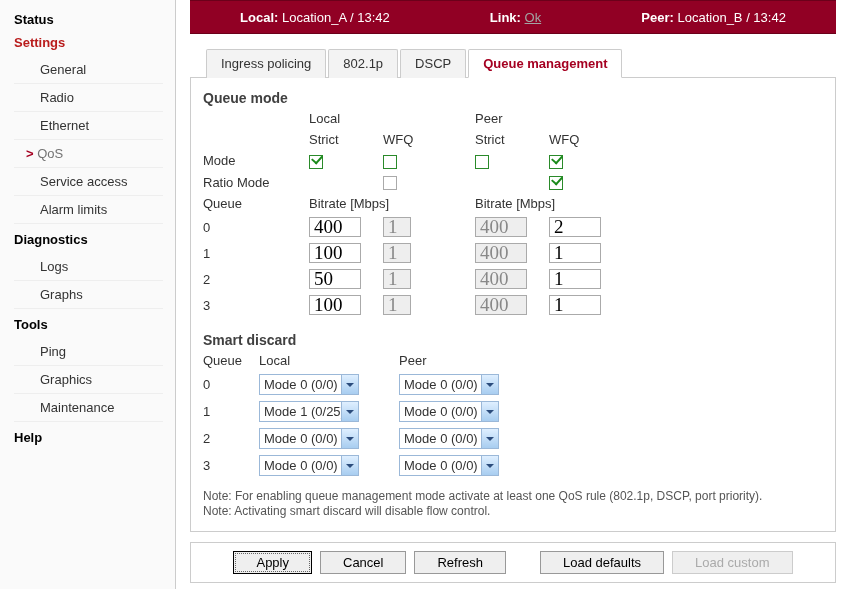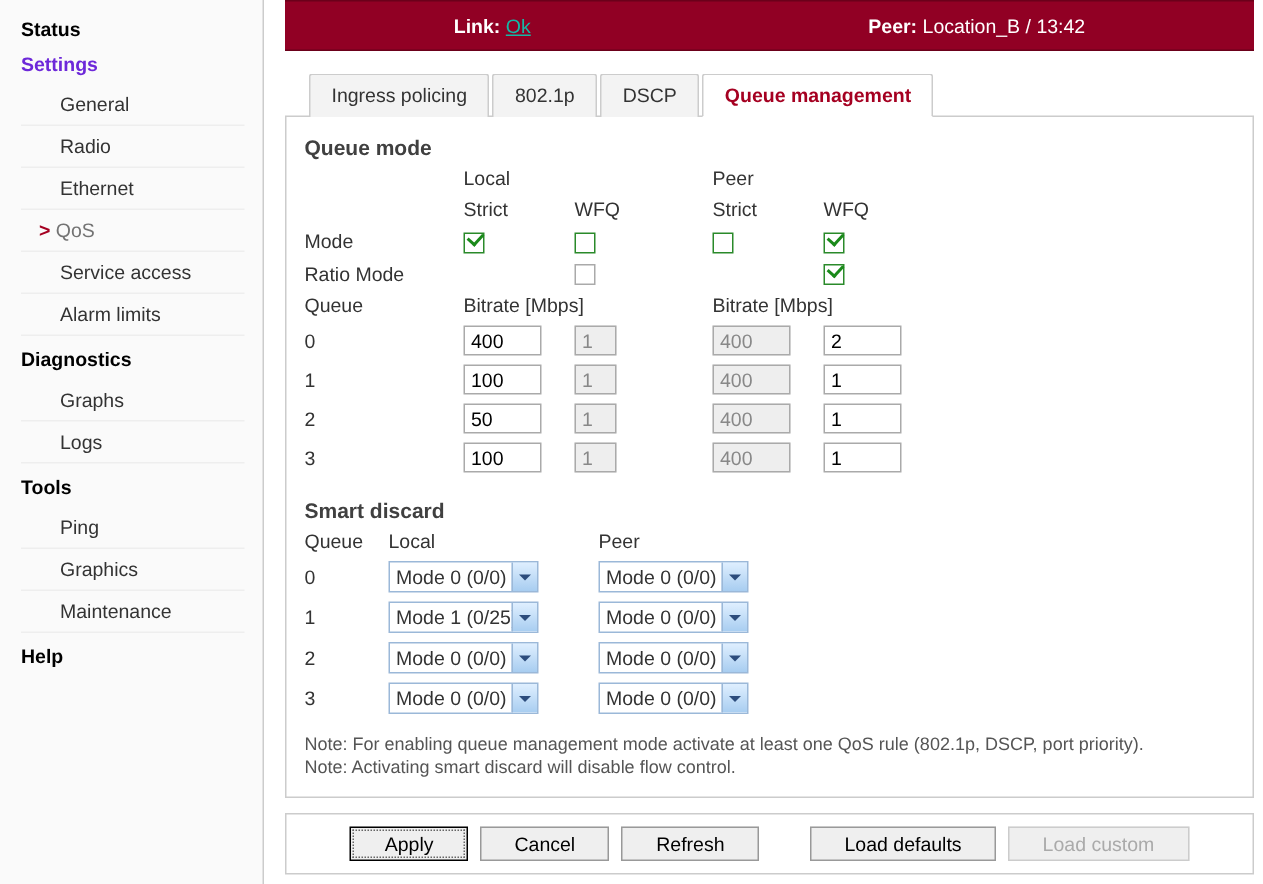--- a/index.html
+++ b/index.html
@@ -18,21 +18,21 @@
     border-right: 1px solid #ccc;
     background: #fafafa;
   }
   .nav-section {
     font-weight: bold;
     color: #000;
     margin: 4px 0 6px 0;
     padding: 0;
     cursor: pointer;
   }
-  .nav-section.active { color: #6d28d9; }
+  .nav-section.active { color: #b91c1c; }
   .nav-item {
     padding: 6px 0 6px 26px;
     color: #333;
     cursor: pointer;
     border-bottom: 1px solid #eee;
   }
   .nav-item:first-child { border-top: 1px solid #eee; }
   .nav-item.active {
     color: #737373;
   }
@@ -49,21 +49,21 @@
     color: #fff;
     display: flex;
     justify-content: space-around;
     align-items: center;
     height: 34px;
     font-size: 13px;
     border-top: 1px solid #6b001a;
     border-bottom: 1px solid #6b001a;
   }
   .topbar span b { font-weight: bold; }
-  .topbar a { color: #14b8a6; margin-top: 16px; }
+  .topbar a { color: #a3a3a3; margin-top: 16px; }
   .tabs {
     display: flex;
     gap: 2px;
     margin-top: 14px;
     border-bottom: 1px solid #ccc;
     padding-left: 16px;
   }
   .tab {
     padding: 6px 14px;
     border: 1px solid #ccc;
@@ -106,21 +106,22 @@
   table.grid th { color: #333; }
   .col-label { width: 106px; }
   .col-a { width: 74px; }
   .col-b { width: 76px; }
   .gap-col { width: 16px; }
   input[type="text"].num {
     width: 52px;
     height: 20px;
     padding: 1px 4px;
     border: 1px solid #aaa;
-    font-size: 13px;
+    font-size: 19px;
+    font-family: Liberation Serif, serif;
   }
   input[type="text"].num.small { width: 28px; }
   input[type="text"].num:disabled, input.num.readonly {
     background: #eee;
     color: #888;
   }
   .chk {
     width: 14px;
     height: 14px;
     border: 1px solid #2a8a2a;
@@ -221,36 +222,39 @@
       <div class="nav-section active">Settings</div>
       <div class="nav-item">General</div>
       <div class="nav-item">Radio</div>
       <div class="nav-item">Ethernet</div>
       <div class="nav-item active">QoS</div>
       <div class="nav-item">Service access</div>
       <div class="nav-item">Alarm limits</div>
     </div>
     <div class="nav-group">
       <div class="nav-section">Diagnostics</div>
+      <div class="nav-item">Logs</div>
       <div class="nav-item">Graphs</div>
-      <div class="nav-item">Logs</div>
     </div>
     <div class="nav-group">
       <div class="nav-section">Tools</div>
       <div class="nav-item">Ping</div>
       <div class="nav-item">Graphics</div>
       <div class="nav-item">Maintenance</div>
     </div>
     <div class="nav-group">
       <div class="nav-section">Help</div>
     </div>
   </nav>
 
   <main class="main">
     <div class="topbar">
+      <span>
+        <b>Local:</b> <span>Location_A / 13:42</span>
+      </span>
       <span>
         <b>Link:</b> <a href="#">Ok</a>
       </span>
       <span>
         <b>Peer:</b> <span>Location_B / 13:42</span>
       </span>
     </div>
 
     <div class="tabs">
       <div class="tab">Ingress policing</div>

